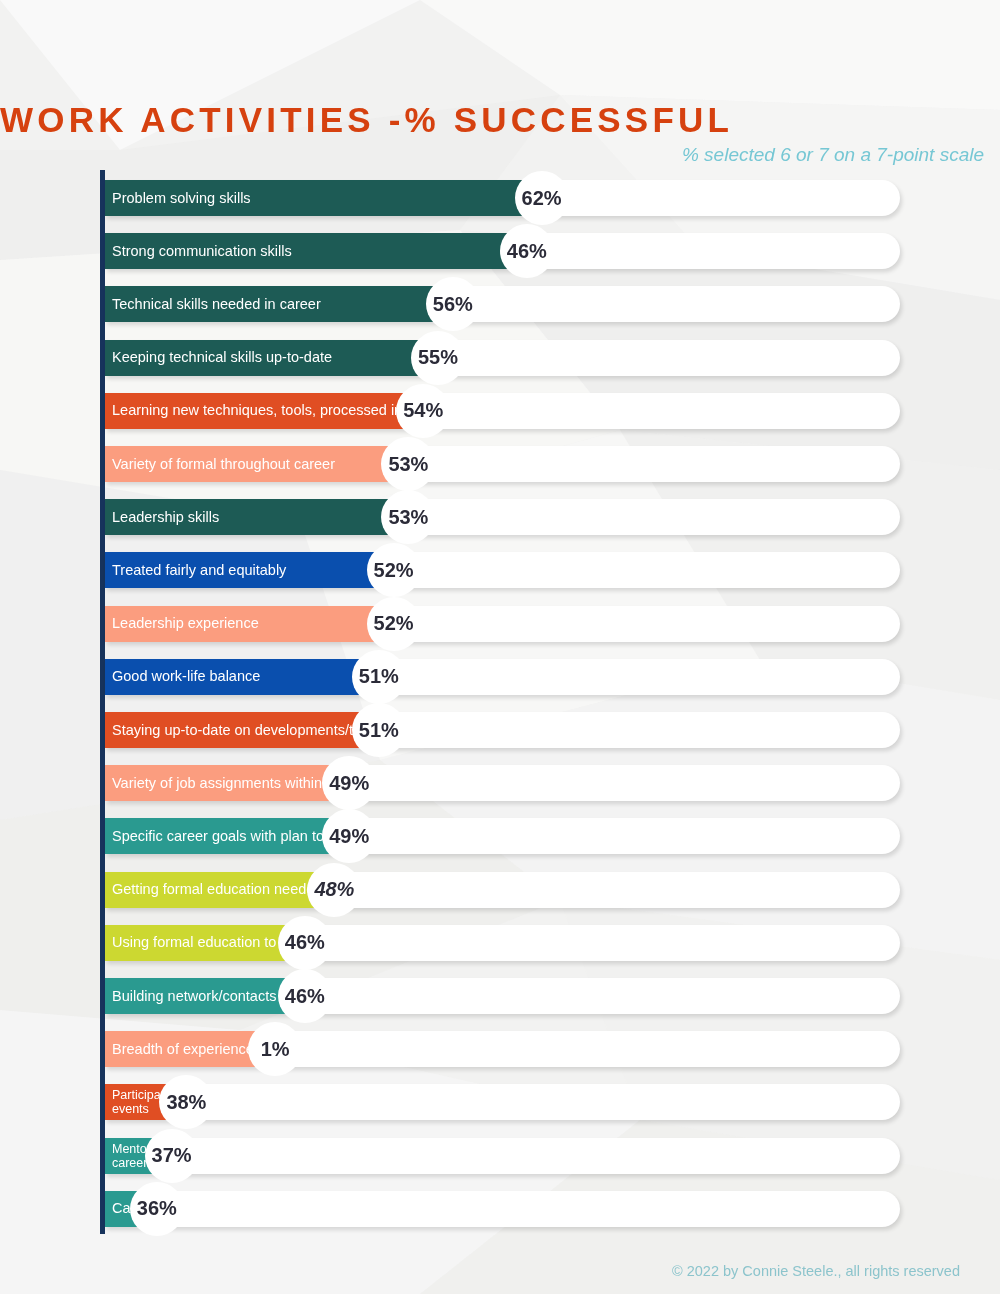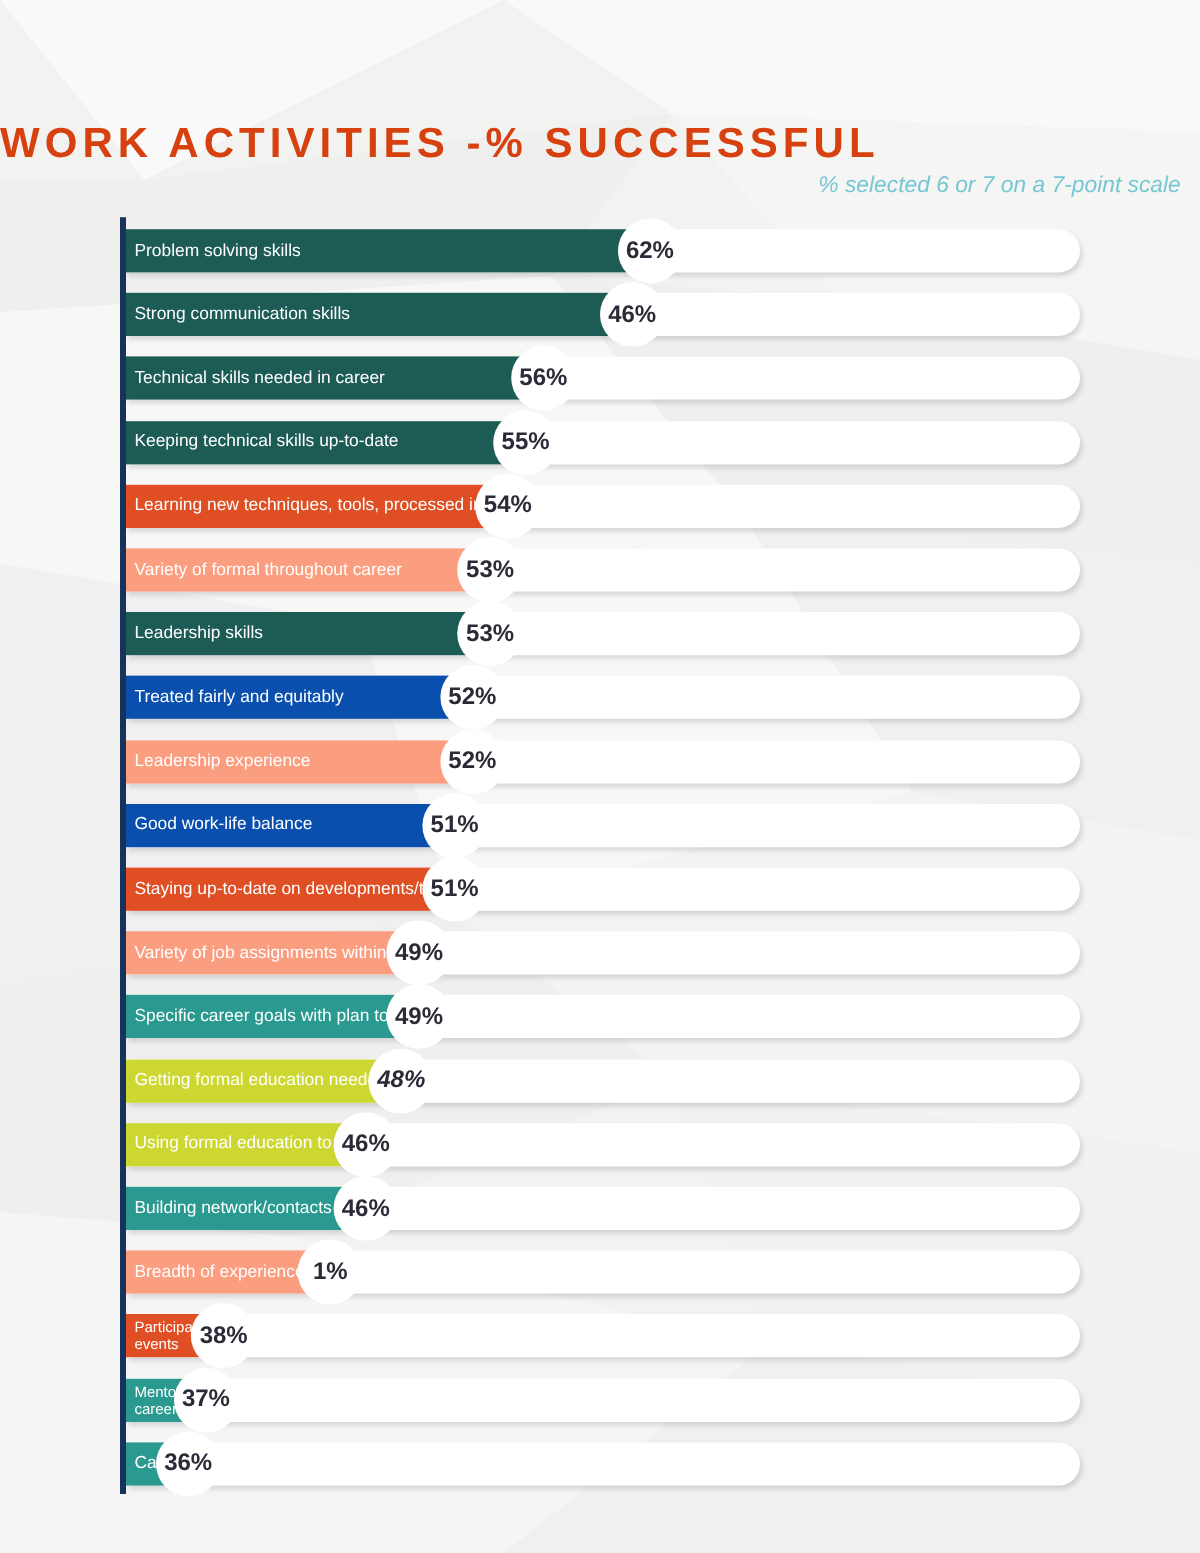--- a/index.html
+++ b/index.html
@@ -64,21 +64,21 @@
     font-style: italic;
     color: #76c7d4;
     white-space: nowrap;
     margin-left: 20px;
   }
 
   
   .plot {
     position: absolute;
     left: 0;
-    top: 181px;
+    top: 170px;
     width: 1000px;
     height: 1064px;
     padding-left: 40px;
   }
 
   .axis-line {
     position: absolute;
     left: 100px;
     top: 0;
     width: 5px;
@@ -351,14 +351,15 @@
       <div class="row" style="top: 1020.8px;">
         <div class="track"></div>
         <div class="bar" style="width: 44.8px; background: rgb(42, 154, 144);"></div>
         <div class="bar-label">
           <span>Career sponsor</span>
         </div>
         <div class="bubble" style="left: 24.8px;">36%</div>
       </div>
     </div>
 
+  <div class="footer">© 2022 by Connie Steele., all rights reserved</div>
 
 </div>
 
 </body></html>

